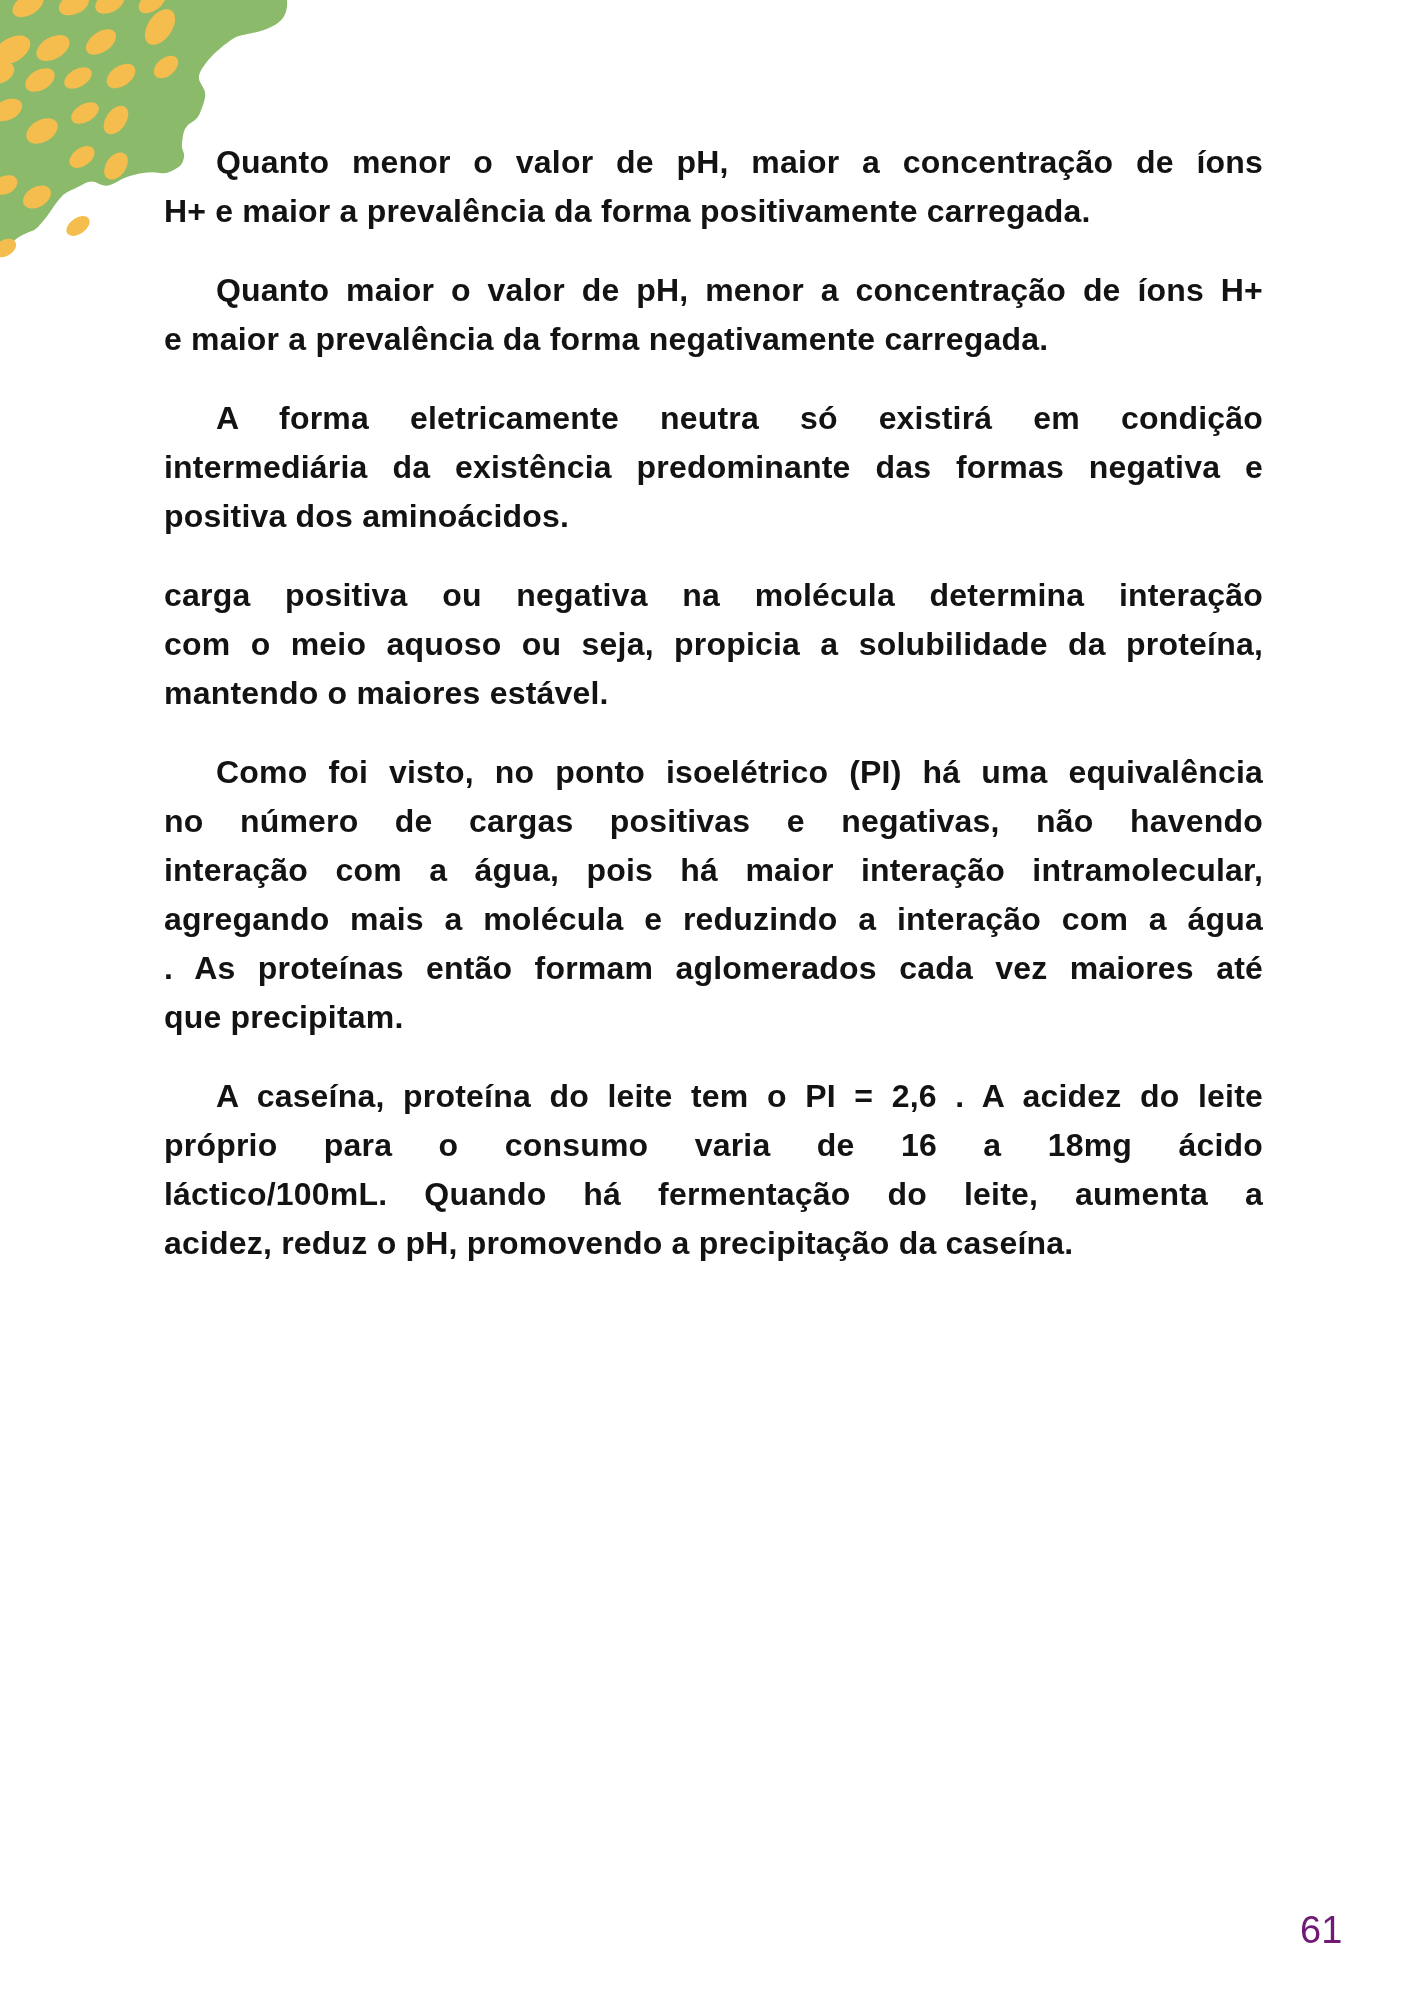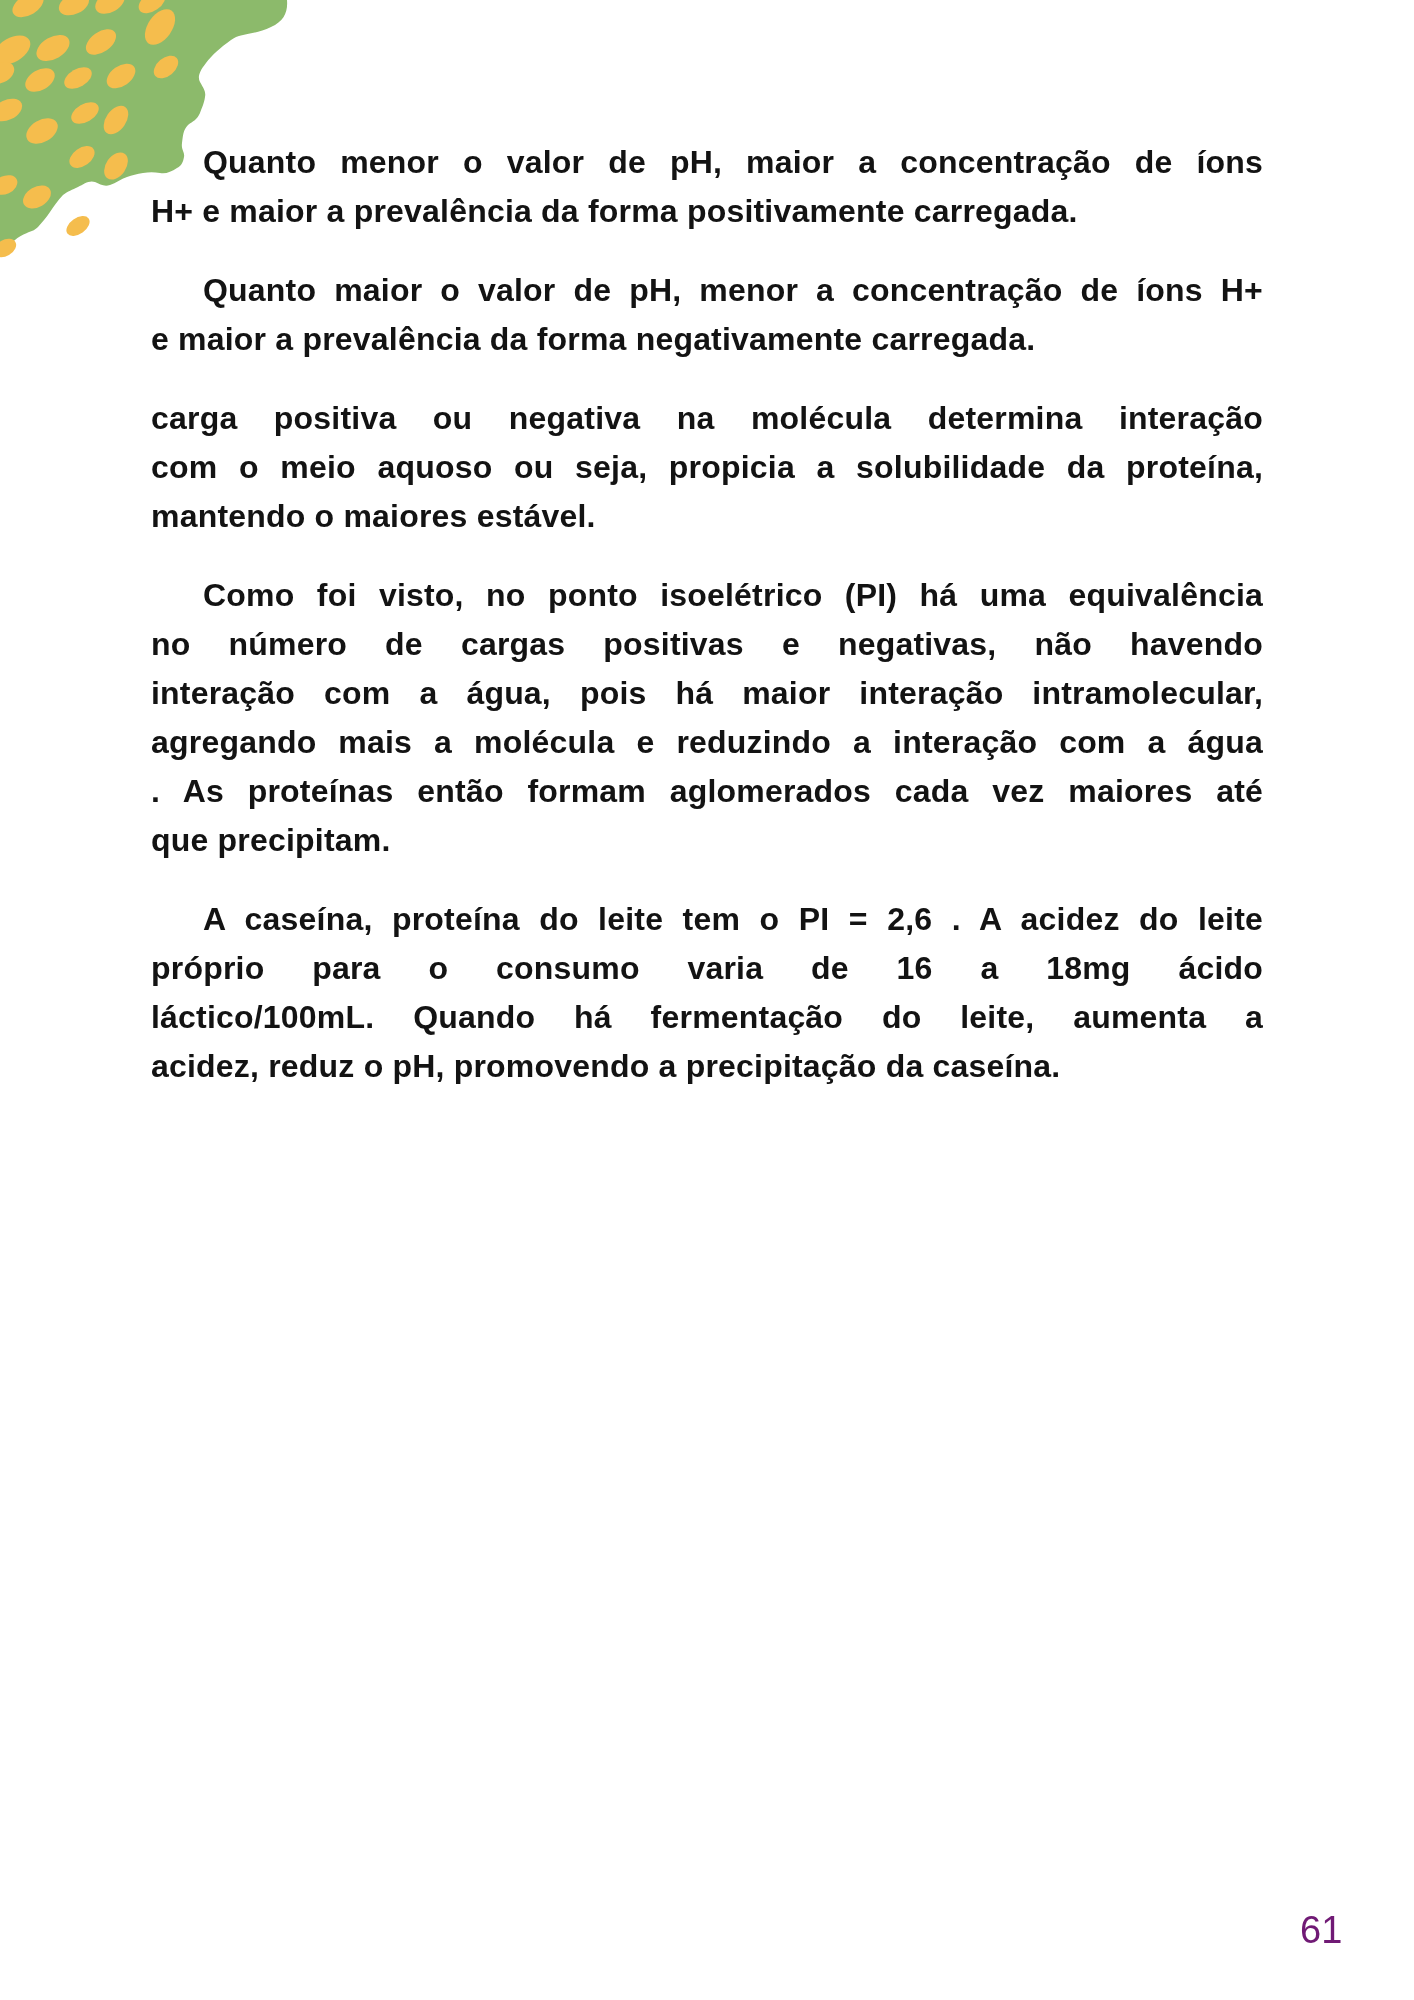--- a/index.html
+++ b/index.html
@@ -22,21 +22,21 @@
   .text-block {
     position: absolute;
     left: 148px;
     top: 138px;
     width: 1115px;
     color: #131313;
     font-size: 32px;
     font-weight: 700;
     letter-spacing: 0.2px;
   }
-  .paragraph { margin: 0 0 30px 3px; }
+  .paragraph { margin: 0 0 30px 16px; }
   .paragraph .line {
     line-height: 49px;
     text-align: justify;
     text-align-last: justify;
   }
   .paragraph .line.first { padding-left: 52px; }
   .paragraph .line.last {
     text-align: center;
     text-align-last: left;
   }
@@ -107,20 +107,25 @@
 <main class="text-block">
     <div class="paragraph">
       <div class="line first">Quanto menor o valor de pH, maior a concentração de íons</div>
       <div class="line last">H+ e maior a prevalência da forma positivamente carregada.</div>
     </div>
     <div class="paragraph">
       <div class="line first">Quanto maior o valor de pH, menor a concentração de íons H+</div>
       <div class="line last">e maior a prevalência da forma negativamente carregada.</div>
     </div>
     <div class="paragraph">
+      <div class="line first">A forma eletricamente neutra só existirá em condição</div>
+      <div class="line">intermediária da existência predominante das formas negativa e</div>
+      <div class="line last">positiva dos aminoácidos.</div>
+    </div>
+    <div class="paragraph">
       <div class="line">carga positiva ou negativa na molécula determina interação</div>
       <div class="line">com o meio aquoso ou seja, propicia a solubilidade da proteína,</div>
       <div class="line last">mantendo o maiores estável.</div>
     </div>
     <div class="paragraph">
       <div class="line first">Como foi visto, no ponto isoelétrico (PI) há uma equivalência</div>
       <div class="line">no número de cargas positivas e negativas, não havendo</div>
       <div class="line">interação com a água, pois há maior interação intramolecular,</div>
       <div class="line">agregando mais a molécula e reduzindo a interação com a água</div>
       <div class="line">. As proteínas então formam aglomerados cada vez maiores até</div>

